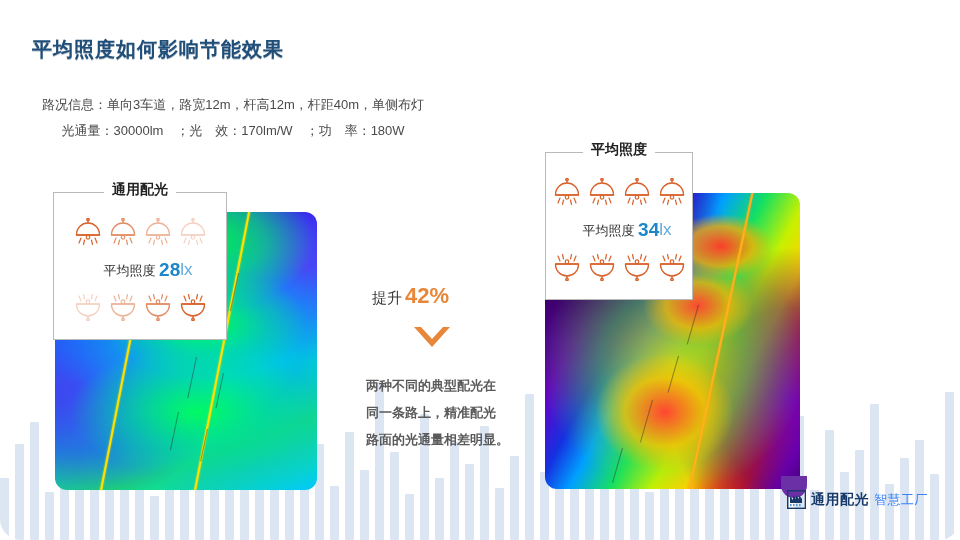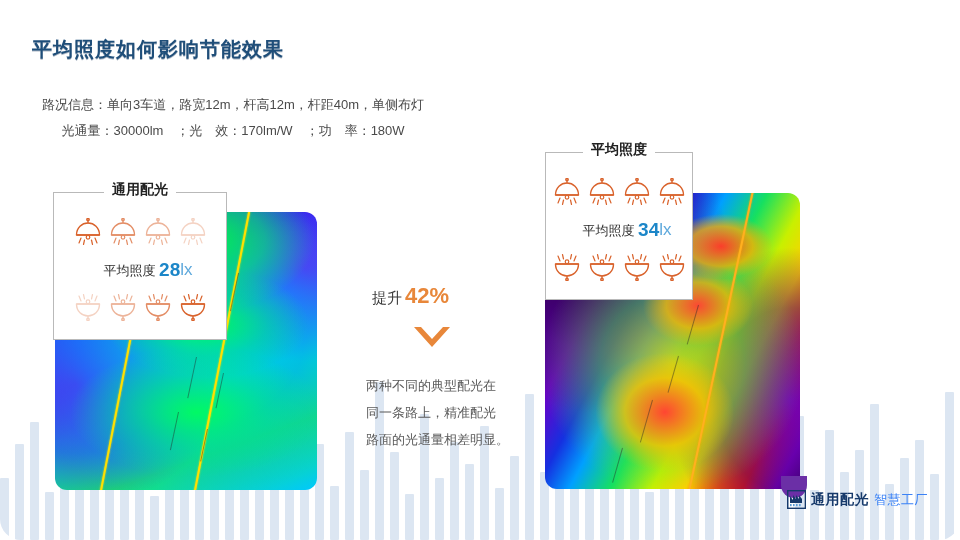--- a/index.html
+++ b/index.html
@@ -73,21 +73,21 @@
   .avgline{position:absolute;left:16px;right:0;text-align:center;font-size:13px;color:#2b2b2b;white-space:nowrap;}
   .avgline .num{font-size:19px;font-weight:bold;color:#1C86C8;vertical-align:-1px;}
   .avgline .unit{font-size:17px;color:#5FA9DC;}
 
   
   .uplift{position:absolute;left:372px;top:283px;z-index:6;font-size:15px;color:#3c3c3c;white-space:nowrap;}
   .uplift .pct{font-size:22px;color:#E8873A;font-weight:bold;margin-left:3px;}
   .chev{position:absolute;left:412px;top:325px;z-index:6;}
   .desc{position:absolute;left:366px;top:372px;width:170px;z-index:6;
         font-size:13px;line-height:27px;color:#5a5a5a;}
-  .desc div{white-space:pre;}
+  .desc div{white-space:pre;font-weight:bold;}
 
   
   .logo{position:absolute;left:787px;top:490px;z-index:7;display:flex;align-items:center;gap:5px;}
   .logo .mark{width:19px;height:19px;position:relative;}
   .logo .txt1{font-size:14px;font-weight:bold;color:#173A6B;letter-spacing:.5px;}
   .logo .txt2{font-size:13px;color:#3b82f6;letter-spacing:.5px;}
   .logo .deco{position:absolute;left:-6px;top:-14px;width:26px;height:22px;
               border-radius:0 0 13px 13px;background:#6B2FA6;z-index:-1;}
 </style>
 </head>

